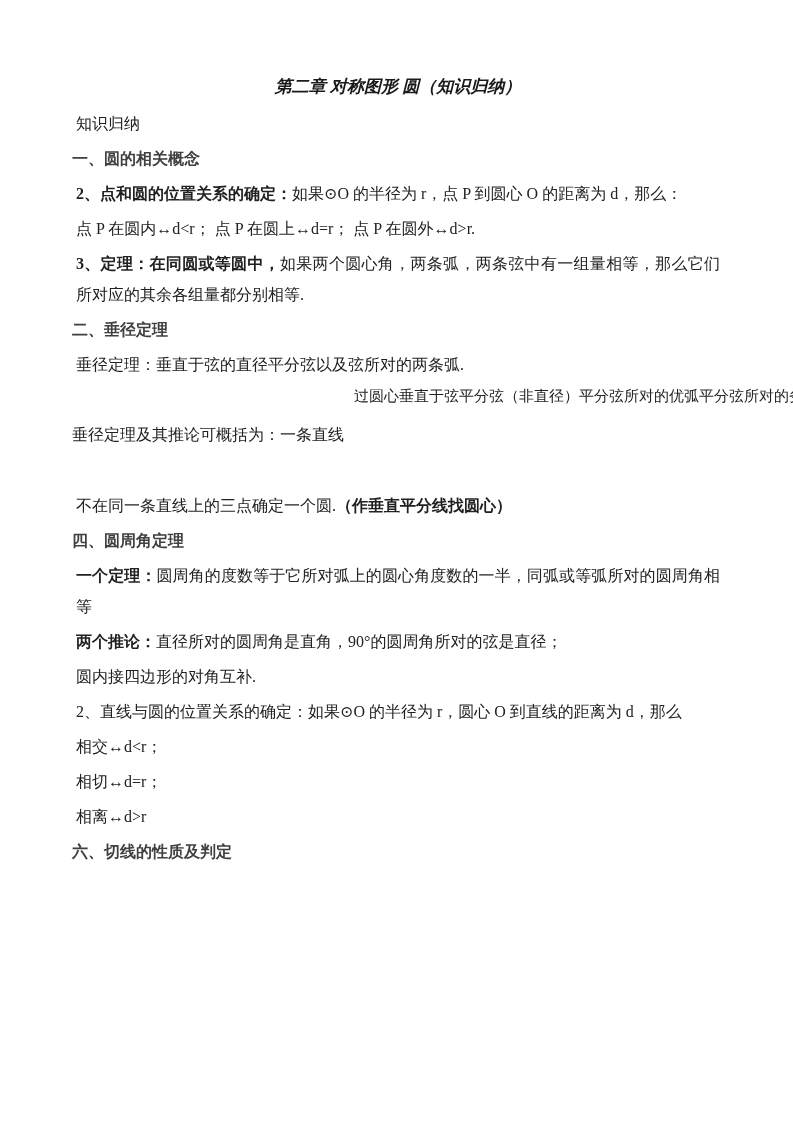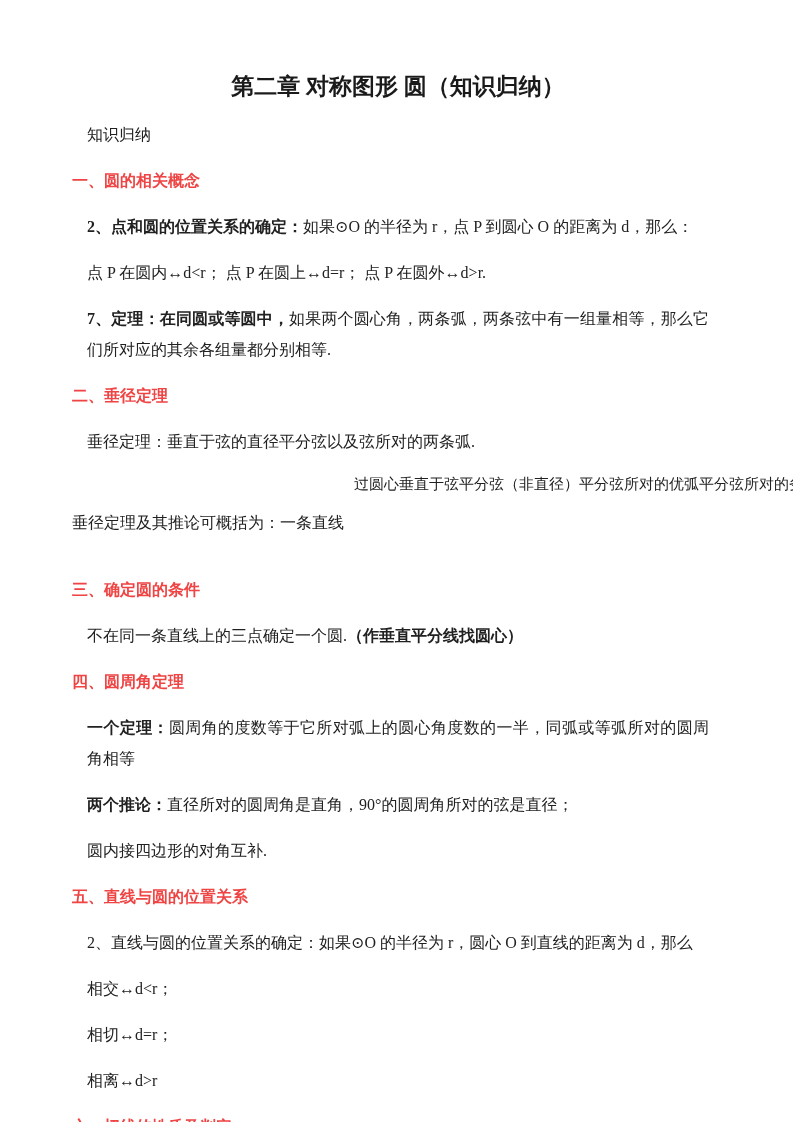--- a/index.html
+++ b/index.html
@@ -3,29 +3,29 @@
 <meta charset="utf-8">
 <style>
   html,body { margin:0; padding:0; background:#ffffff; }
   body {
     width:793px; height:1122px;
     font-family:"Liberation Serif","DejaVu Serif",serif;
     color:#212121;
   }
   .page { position:relative; width:793px; height:1122px; background:#ffffff; overflow:hidden; }
   .content { position:absolute; left:72px; top:70px; width:652px; }
-  .para { margin:15px; font-size:16px; line-height:31px; text-align:justify; }
+  .para { margin:4px; font-size:16px; line-height:31px; text-align:justify; }
   .para b { font-weight:bold; }
   .title {
-    margin:0; font-size:23px; line-height:34px;
-    text-align:center; font-weight:bold; color:#1a1a1a;
+    margin:0; font-size:17px; line-height:34px;
+    text-align:center; font-weight:bold; color:#1a1a1a;font-style:italic;
   }
   .sec-heading {
     margin:0; font-size:16px; line-height:31px;
-    color:#ef4444; font-weight:bold; text-align:left;
+    color:#404040; font-weight:bold; text-align:left;
   }
   .bold-para { font-weight:normal; }
   
   .figure { display:flex; align-items:center; height:102px; }
   .figure .lead { font-size:16px; white-space:nowrap;text-align:right; }
   .figure .stack {
     display:flex; justify-content:space-between;
     margin-left:10px; height:96px;
   }
   .figure .stack div { font-size:15px; line-height:19px; white-space:nowrap; }
@@ -42,54 +42,52 @@
 
     <p class="para">知识归纳</p>
 
     <h2 class="sec-heading">一、圆的相关概念</h2>
 
 
     <p class="para"><b>2、点和圆的位置关系的确定：</b><span>如果⊙O 的半径为 r，点 P 到圆心 O 的距离为 d，那么：</span></p>
 
     <p class="para">点 P 在圆内↔d&lt;r； 点 P 在圆上↔d=r； 点 P 在圆外↔d&gt;r.</p>
 
-    <p class="para"><b>7、定理：在同圆或等圆中，</b><span>如果两个圆心角，两条弧，两条弦中有一组量相等，那么它们所对应的其余各组量都分别相等.</span></p>
+    <p class="para"><b>3、定理：在同圆或等圆中，</b><span>如果两个圆心角，两条弧，两条弦中有一组量相等，那么它们所对应的其余各组量都分别相等.</span></p>
 
     <h2 class="sec-heading">二、垂径定理</h2>
 
     <p class="para bold-para">垂径定理：垂直于弦的直径平分弦以及弦所对的两条弧.</p>
 
     <div class="figure">
       <span class="lead">垂径定理及其推论可概括为：一条直线</span>
       <div class="stack">
         <div>过圆心</div>
         <div>垂直于弦</div>
         <div>平分弦（非直径）</div>
         <div>平分弦所对的优弧</div>
         <div>平分弦所对的劣弧</div>
       </div>
       <svg width="18" height="100" viewBox="0 0 18 100">
         <path d="M2 2 C9 4 10 10 10 18 L10 38 C10 45 12 48 16 50 C12 52 10 55 10 62 L10 82 C10 90 9 96 2 98" fill="none" stroke="#333333" stroke-width="1.3"></path>
       </svg>
       <span class="brace-label">知二推三</span>
     </div>
 
-    <h2 class="sec-heading">三、确定圆的条件</h2>
 
     <p class="para"><span>不在同一条直线上的三点确定一个圆.</span><b>（作垂直平分线找圆心）</b></p>
 
     <h2 class="sec-heading">四、圆周角定理</h2>
 
     <p class="para"><b>一个定理：</b><span>圆周角的度数等于它所对弧上的圆心角度数的一半，同弧或等弧所对的圆周角相等</span></p>
 
     <p class="para"><b>两个推论：</b><span>直径所对的圆周角是直角，90°的圆周角所对的弦是直径；</span></p>
 
     <p class="para">圆内接四边形的对角互补.</p>
 
-    <h2 class="sec-heading">五、直线与圆的位置关系</h2>
 
     <p class="para">2、直线与圆的位置关系的确定：如果⊙O 的半径为 r，圆心 O 到直线的距离为 d，那么</p>
     <p class="para">相交↔d&lt;r；</p>
     <p class="para">相切↔d=r；</p>
     <p class="para">相离↔d&gt;r</p>
 
     <h2 class="sec-heading">六、切线的性质及判定</h2>
 
 
   </div>

